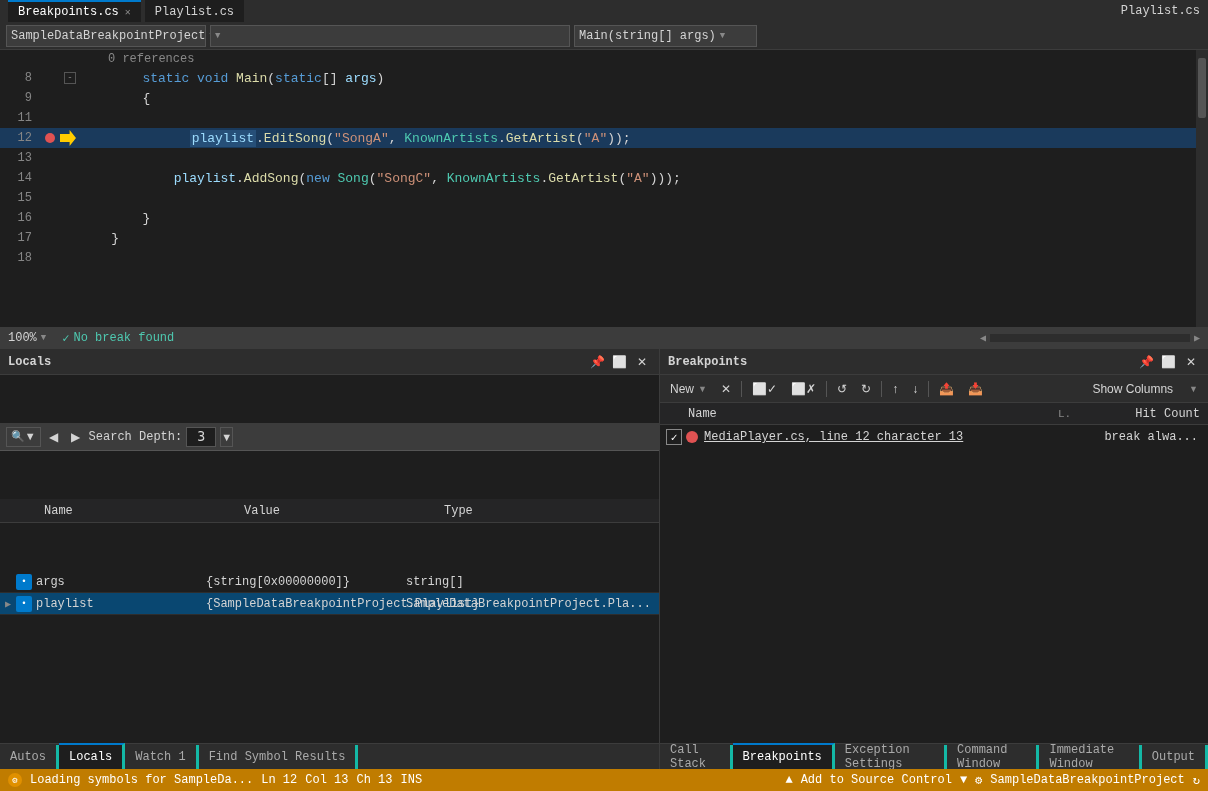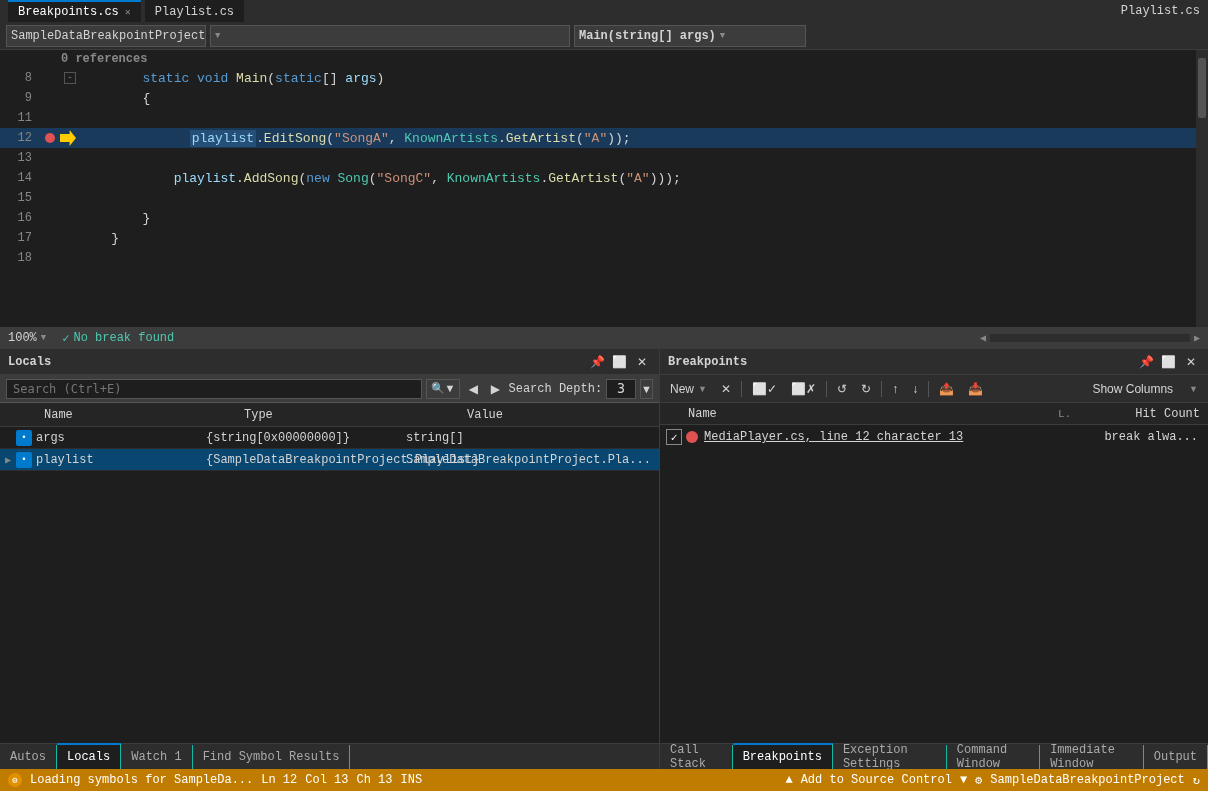--- a/index.html
+++ b/index.html
@@ -74,41 +74,40 @@
       height: 22px;
       padding: 0 4px;
       font-size: 12px;
       display: flex;
       align-items: center;
       gap: 4px;
       cursor: pointer;
     }
     .toolbar-dropdown.wide { width: 200px; }
     .toolbar-dropdown.wider { width: 360px; }
-    .toolbar-dropdown.widest { width: 232px; font-weight: bold; }
+    .toolbar-dropdown.widest { width: 183px; }
 
     
     .editor-area {
       background: #1e1e1e;
       flex: 1;
       display: flex;
       overflow: hidden;
       position: relative;
     }
     .code-container {
       flex: 1;
       overflow: hidden;
       display: flex;
       flex-direction: column;
     }
     .code-references {
-      padding: 2px 0 2px 61px;
+      padding: 2px 0 2px 108px;
       color: #888;
       font-size: 12px;
-      font-weight: bold;
     }
     .code-lines {
       flex: 1;
       overflow: hidden;
     }
     .code-line {
       display: flex;
       align-items: center;
       height: 20px;
       position: relative;
@@ -215,20 +214,21 @@
       flex-shrink: 0;
     }
 
     
     .locals-panel {
       width: 660px;
       border-right: 1px solid #3c3c3c;
       display: flex;
       flex-direction: column;
       background: #1e1e1e;
+      gap: 48px;
     }
     .panel-header {
       height: 26px;
       background: #2d2d2d;
       display: flex;
       align-items: center;
       justify-content: space-between;
       padding: 0 8px;
       border-bottom: 1px solid #3c3c3c;
       flex-shrink: 0;
@@ -458,21 +458,21 @@
       border-top: 1px solid #3c3c3c;
     }
     .bottom-tab {
       height: 24px;
       padding: 0 10px;
       font-size: 12px;
       display: flex;
       align-items: center;
       color: #aaa;
       cursor: pointer;
-      border-right: 1px solid #14b8a6;
+      border-right: 3px solid #14b8a6;
     }
     .bottom-tab.active {
       background: #1e1e1e;
       color: #ffffff;
       border-top: 2px solid #007acc;
       height: 26px;
     }
 
     
     .status-bar {
@@ -673,36 +673,35 @@
         <span class="panel-title">Locals</span>
       </div>
       <div class="panel-controls">
         <button class="panel-btn">📌</button>
         <button class="panel-btn">⬜</button>
         <button class="panel-btn">✕</button>
       </div>
     </div>
 
     <div class="search-bar">
-      <input class="search-input" type="text" placeholder="Search (Ctrl+E)" style="">
       <button class="search-icon-btn">🔍▼</button>
       <button class="nav-btn">◀</button>
       <button class="nav-btn">▶</button>
       <div class="depth-control">
         <span>Search Depth:</span>
         <input class="depth-input" type="text" value="3" style="">
         <button class="depth-dropdown">▼</button>
       </div>
     </div>
 
     <div class="locals-columns">
       <div style="width:36px;"></div>
       <div class="col-header col-name">Name</div>
+      <div class="col-header col-value">Value</div>
       <div class="col-header col-type">Type</div>
-      <div class="col-header col-value">Value</div>
     </div>
 
     <div class="locals-content">
 
       <div class="locals-row">
         <div class="row-expand"></div>
         <div class="row-icon">•</div>
         <div class="row-name">args</div>
         <div class="row-value">{string[0x00000000]}</div>
         <div class="row-type">string[]</div>

